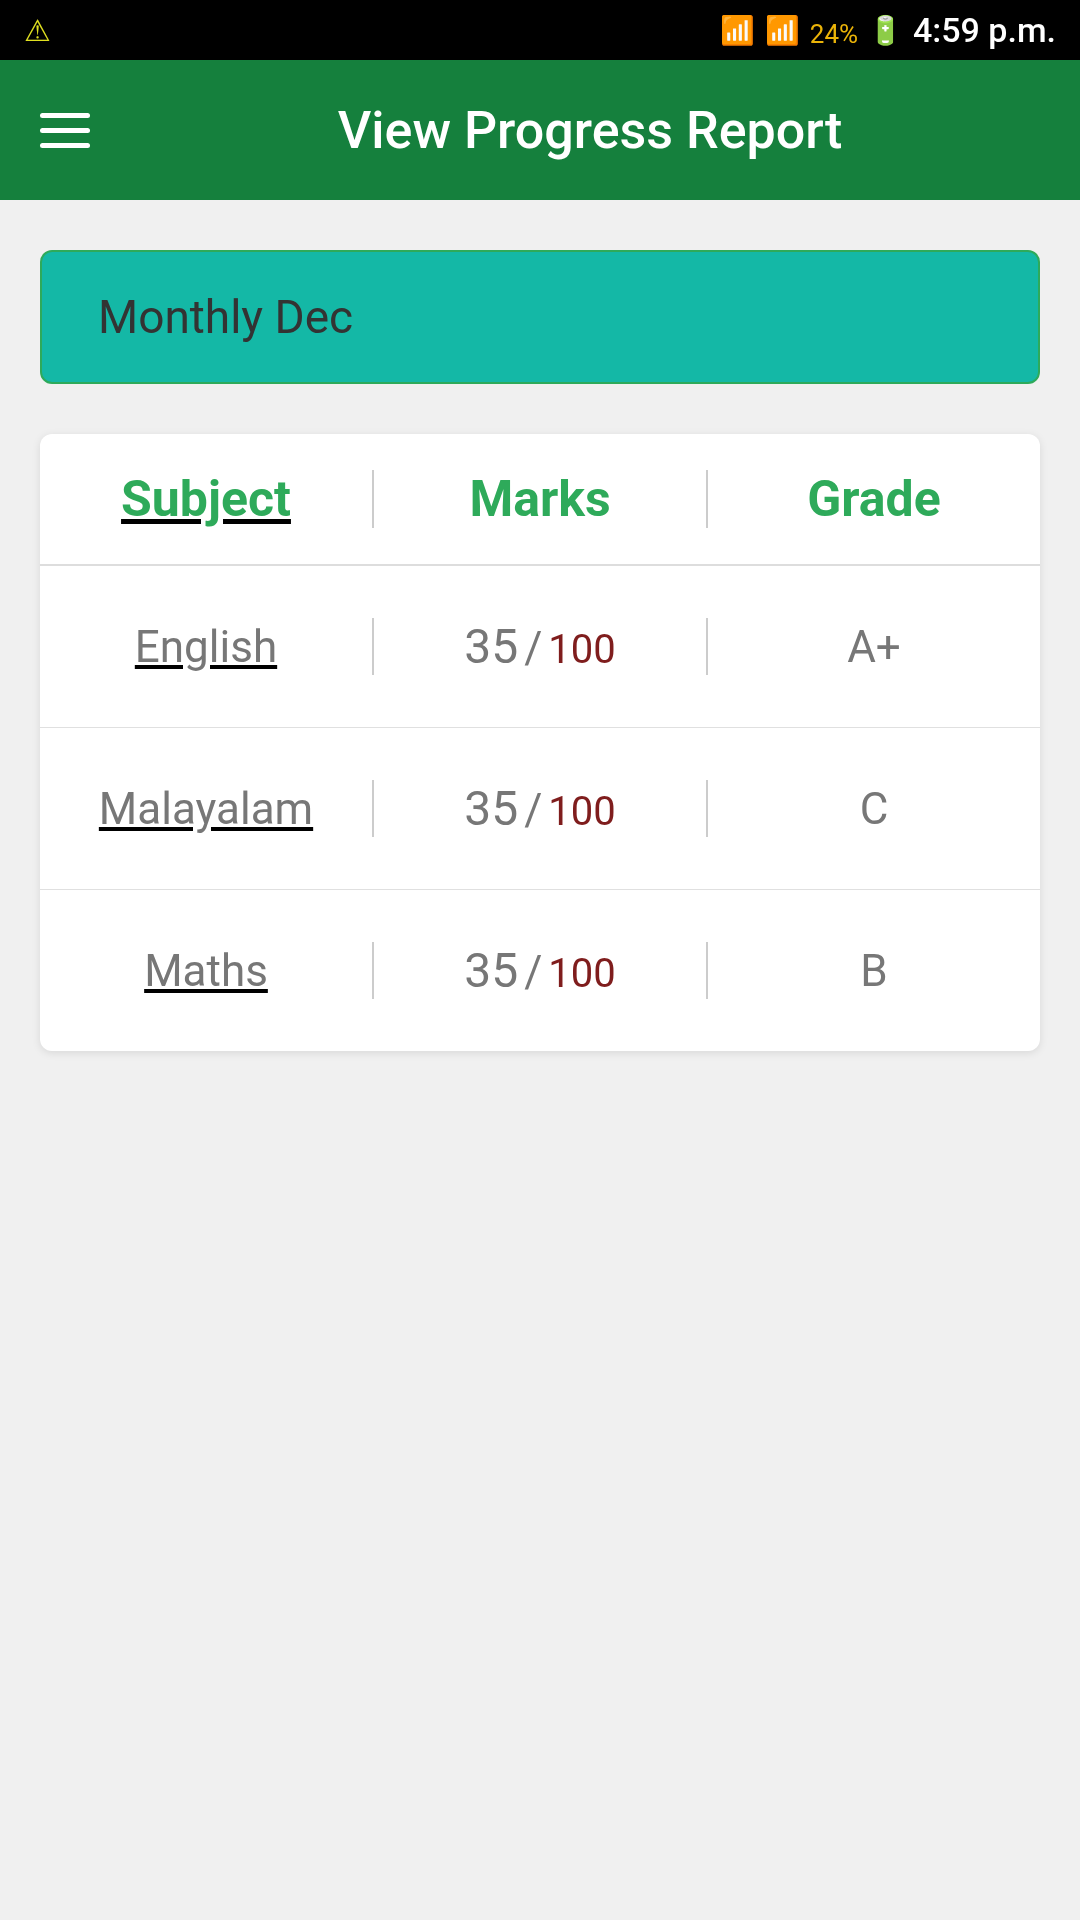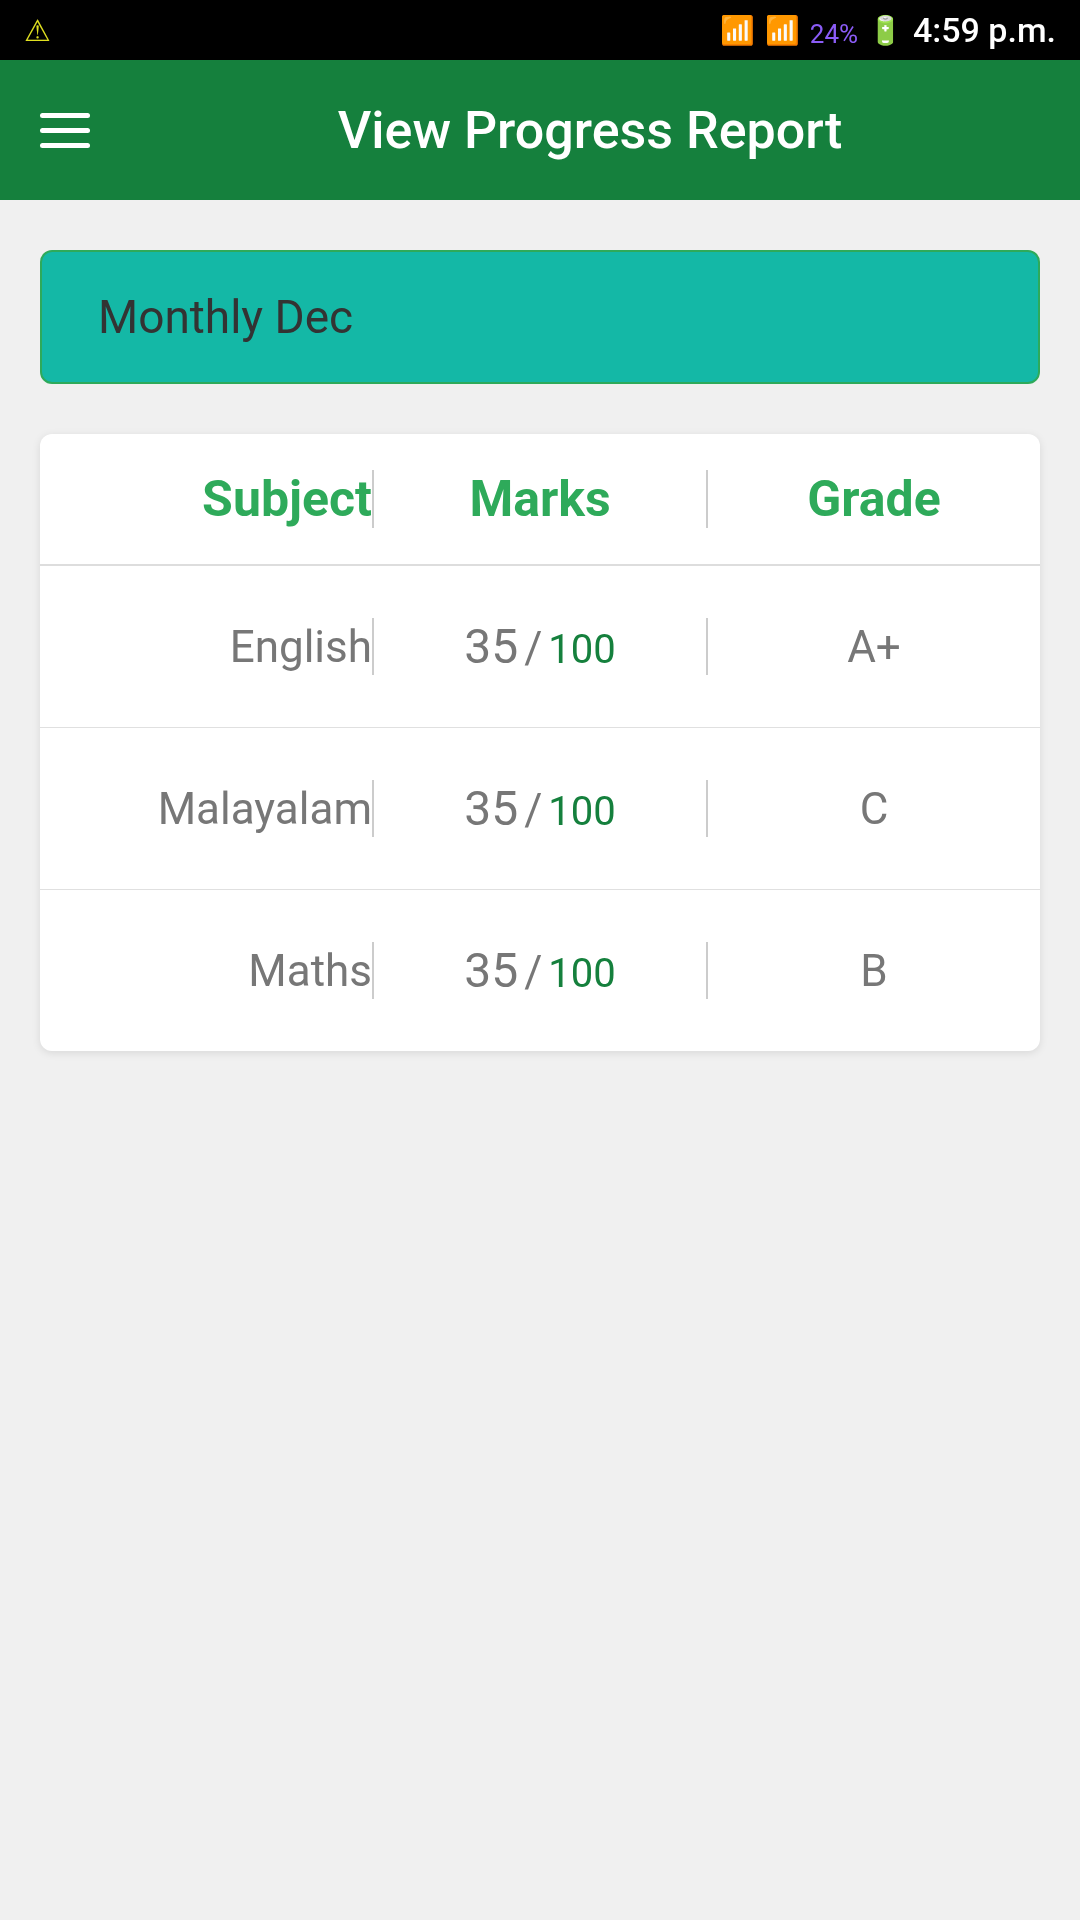--- a/index.html
+++ b/index.html
@@ -44,21 +44,21 @@
       font-size: 28px;
     }
 
     .status-time {
       color: #fff;
       font-size: 34px;
       font-weight: 500;
     }
 
     .status-battery {
-      color: #8b5cf6;
+      color: #eab308;
       font-size: 26px;
       margin-top: 8px;
     }
 
     
     .app-bar {
       width: 100%;
       height: 140px;
       background-color: #15803d;
       display: flex;
@@ -131,22 +131,23 @@
     }
 
     .table-row:last-child {
       border-bottom: none;
     }
 
     .col-subject {
       flex: 1;
       display: flex;
       align-items: center;
-      justify-content: flex-end;
+      justify-content: center;
       border-right: 2px solid #ccc;
+      text-decoration: underline;
     }
 
     .col-marks {
       flex: 1;
       display: flex;
       align-items: flex-start;
       justify-content: center;
       border-right: 2px solid #ccc;
       position: relative;
     }
@@ -182,21 +183,21 @@
     }
 
     .marks-slash {
       font-size: 44px;
       color: #777;
       margin: 0 6px;
     }
 
     .marks-total {
       font-size: 40px;
-      color: #15803d;
+      color: #7f1d1d;
     }
 
     .warning-icon {
       color: #e0e020;
       font-size: 30px;
     }
   </style>
 </head>
 <body>
 

